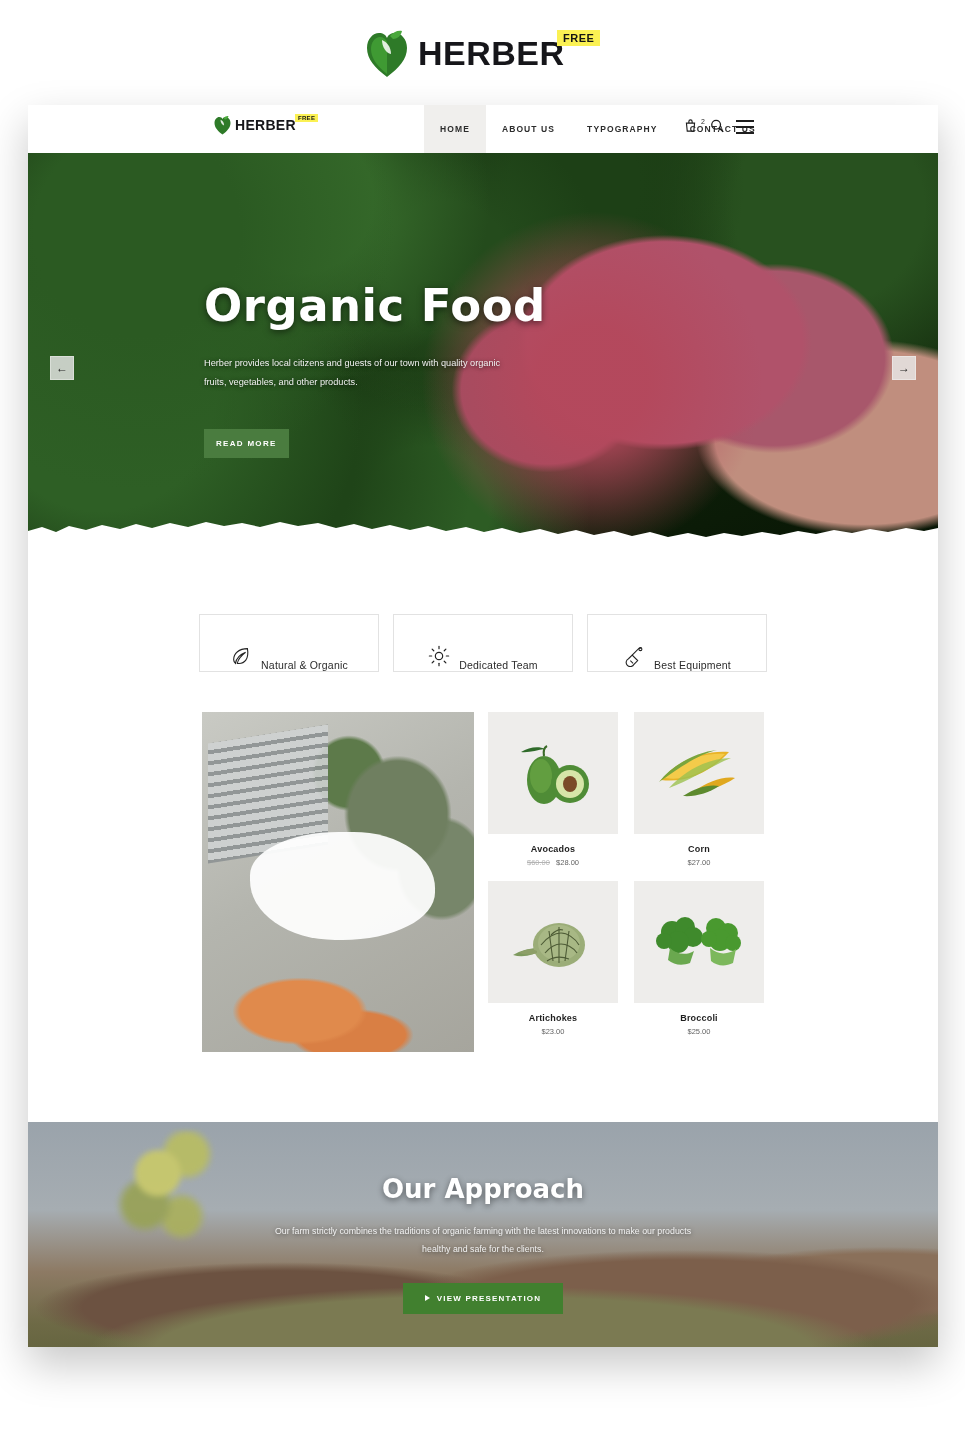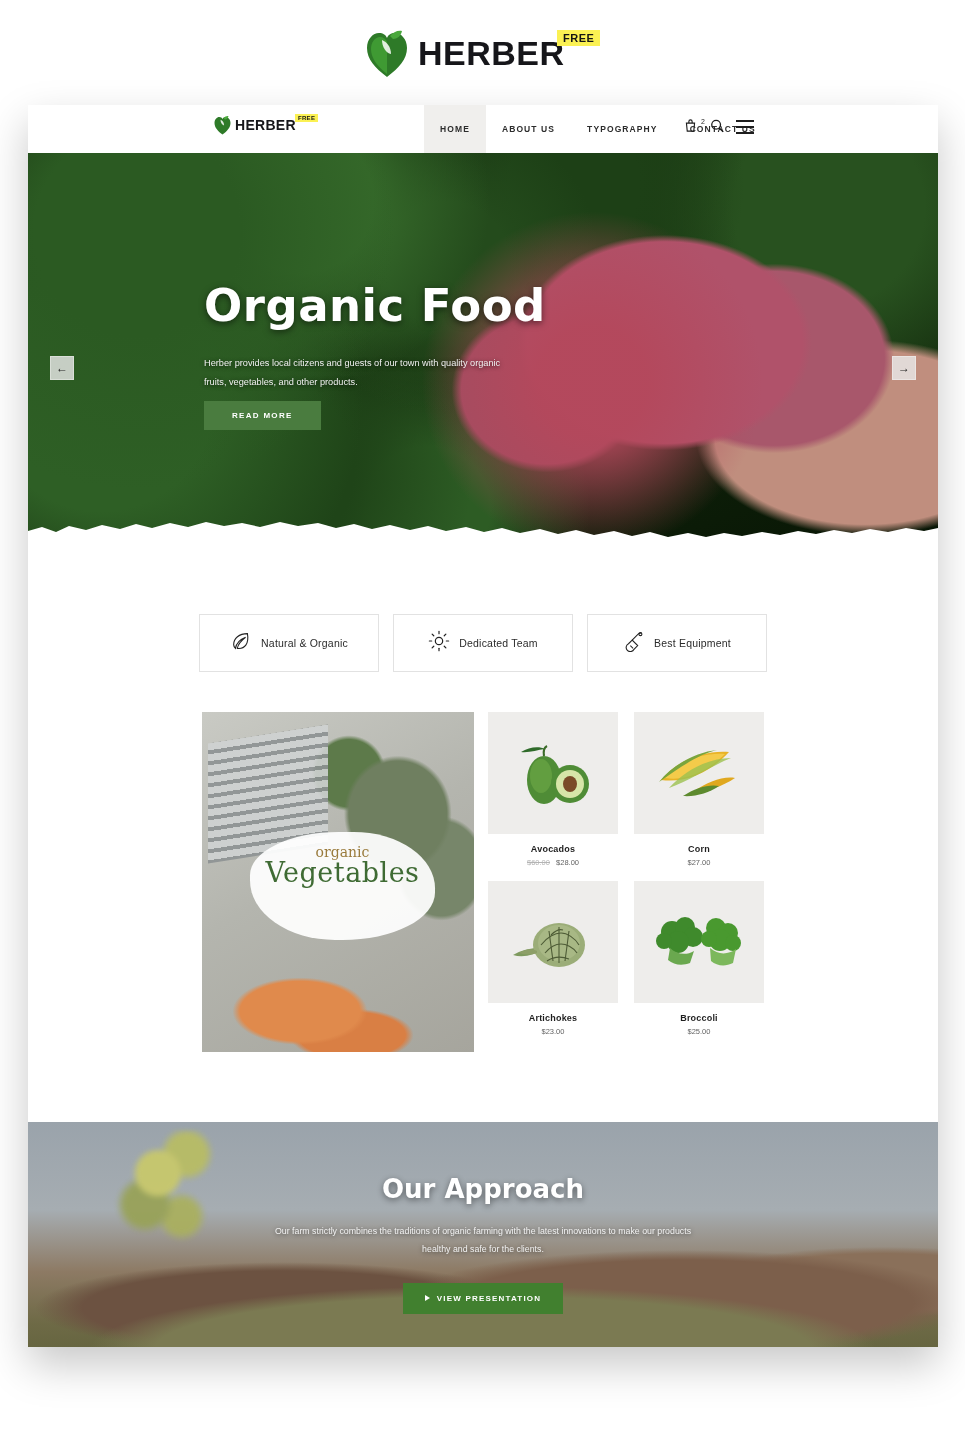--- a/index.html
+++ b/index.html
@@ -109,24 +109,24 @@
   .hero-title{
     font-size:45px; line-height:1; color:#ffffff; font-weight:bold;
     letter-spacing:.5px; text-shadow:0 2px 7px rgba(0,0,0,.55);
     font-family:"DejaVu Sans", sans-serif;
   }
   .hero-sub{
     margin-top:26px; font-size:9.2px; line-height:2.1; color:#f1f1f1;
     max-width:300px; text-shadow:0 1px 4px rgba(0,0,0,.7);
   }
   .btn-readmore{
-    display:inline-block; margin-top:8px;
+    display:inline-block; margin-top:36px;
     background:#4a7c3f; color:#ffffff;
     font-size:8px; font-weight:bold; letter-spacing:1.3px;
-    padding:10px 28px; border:0; cursor:pointer;
+    padding:10px 12px; border:0; cursor:pointer;
   }
   .slider-arrow{
     position:absolute; top:203px; width:24px; height:24px;
     background:rgba(232,232,232,.82); border:1px solid rgba(255,255,255,.35);
     display:flex; align-items:center; justify-content:center;
     font-size:12px; color:#222; cursor:pointer; line-height:1;
   }
   .slider-arrow.prev{ left:22px; }
   .slider-arrow.next{ right:22px; }
 
@@ -136,21 +136,21 @@
   }
 
   
   .features-wrap{ background:#ffffff; padding:66px 0 0 0; }
   .features{
     display:flex; gap:14px; justify-content:center;
   }
   .feature-box{
     width:180px; height:58px;
     border:1px solid #e2e2e2;
-    display:flex; align-items:center; justify-content:center; gap:9px;
+    display:flex; align-items:flex-end; justify-content:center; gap:9px;
     background:#ffffff; cursor:pointer;
   }
   .feature-box .label{ font-size:10.5px; color:#2b2b2b; letter-spacing:.2px; }
 
   
   .products-wrap{
     background:#ffffff; padding:40px 0 70px 0;
     display:flex; gap:14px; justify-content:center; align-items:flex-start;
   }
   .promo-card{
@@ -371,24 +371,20 @@
       </div>
 
     </div>
   </div>
 
   <div class="products-wrap">
 
     <div class="promo-card">
       <div class="promo-rack"></div>
       <div class="promo-paint"></div>
-      <div class="promo-text">
-        <div class="small">organic</div>
-        <div class="big">Vegetables</div>
-      </div>
     </div>
 
     <div class="product-grid">
 
       <div class="product-card">
         <div class="product-thumb">
           <svg width="84" height="78" viewBox="0 0 84 78">
             <path d="M10 18c8-5 18-6 24-3-8 1-16 4-24 3z" fill="#2f6b2a"></path>
             <ellipse cx="33" cy="46" rx="17" ry="24" fill="#4f8c36"></ellipse>
             <ellipse cx="30" cy="42" rx="11" ry="17" fill="#6ba544" opacity=".7"></ellipse>

